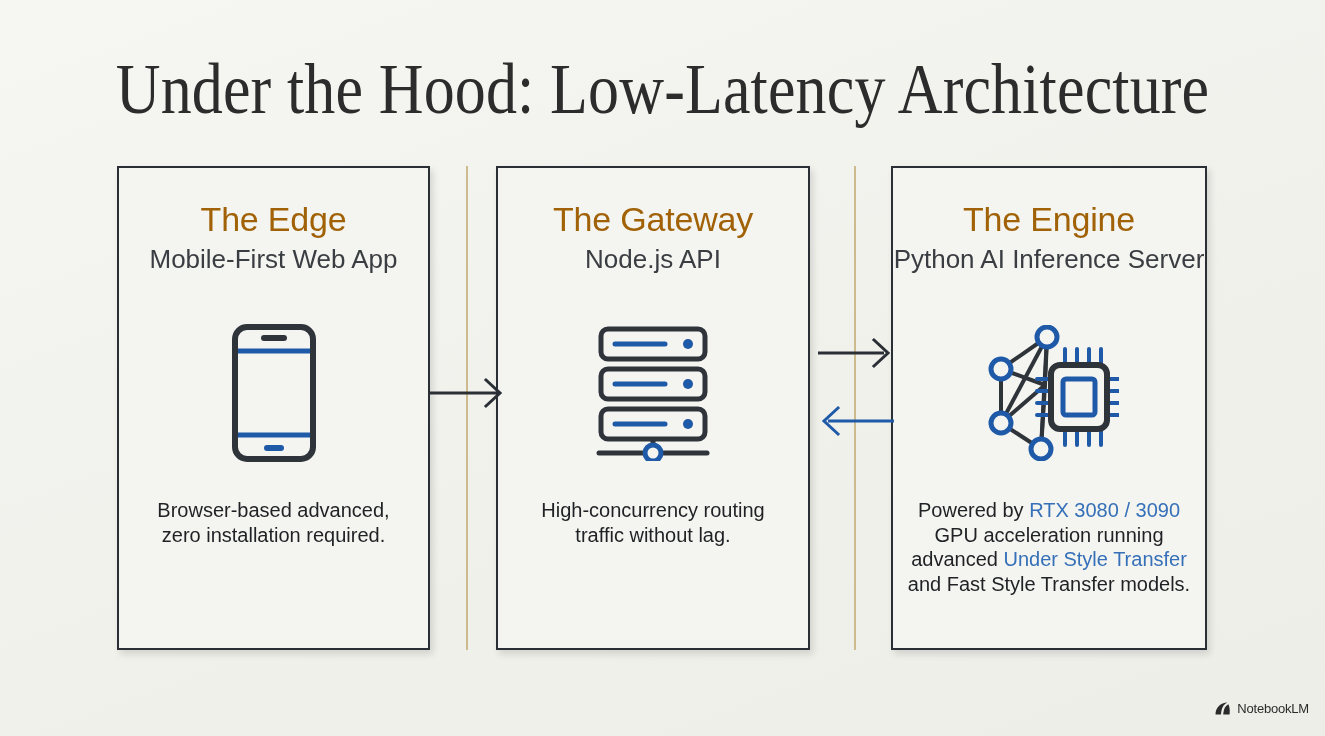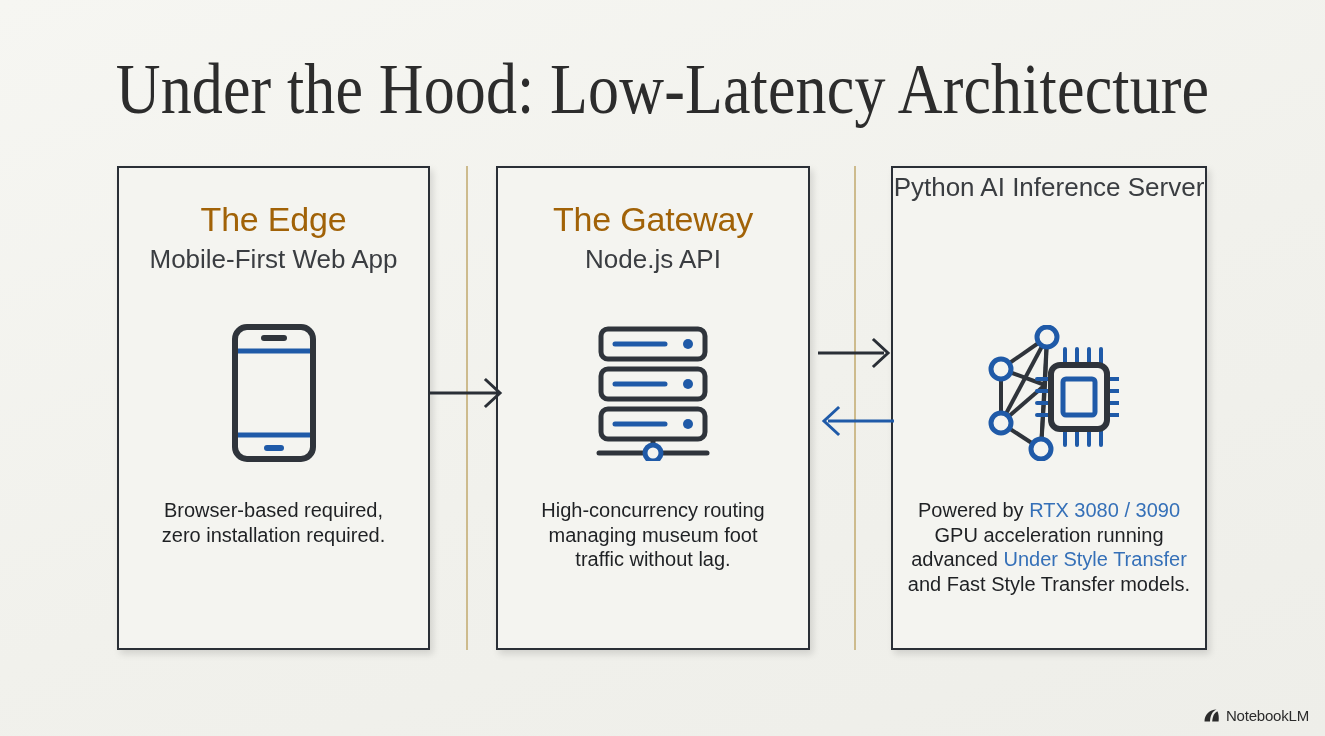--- a/index.html
+++ b/index.html
@@ -107,26 +107,26 @@
   
   .arrow-svg { position: absolute; overflow: visible; }
   #arrow-edge-gateway  { left: 430px; top: 376px; }
   #arrow-gateway-engine{ left: 818px; top: 336px; }
   #arrow-engine-gateway{ left: 818px; top: 404px; }
 
   
   #watermark {
     position: absolute;
     right: 16px;
-    bottom: 12px;
+    bottom: 20px;
     display: flex;
     align-items: center;
     gap: 6px;
     color: #2b2b2b;
-    font-size: 15px;
+    font-size: 13px;
     letter-spacing: -0.2px;
   }
 </style>
 </head>
 <body>
 
 <div class="slide">
 
   <div class="title">Under the Hood: Low-Latency Architecture</div>
 
@@ -141,21 +141,21 @@
       <svg width="86" height="140" viewBox="0 0 86 140">
         <rect x="4" y="4" width="78" height="132" rx="12" ry="12" fill="#f4f4f0" stroke="#2f343b" stroke-width="6"></rect>
         <line x1="7" y1="28" x2="79" y2="28" stroke="#1f5aa8" stroke-width="5"></line>
         <line x1="7" y1="112" x2="79" y2="112" stroke="#1f5aa8" stroke-width="5"></line>
         <rect x="30" y="12" width="26" height="6" rx="3" fill="#2f343b"></rect>
         <rect x="33" y="122" width="20" height="6" rx="3" fill="#1f5aa8"></rect>
       </svg>
     </div>
 
     <div class="card-body">
-      <div>Browser-based required,</div>
+      <div>Browser-based advanced,</div>
       <div>zero installation required.</div>
     </div>
   </div>
 
   <div class="card" id="card-gateway">
     <div class="card-title">The Gateway</div>
     <div class="card-sub">Node.js API</div>
 
     <div class="icon-wrap">
       <svg width="120" height="136" viewBox="0 0 120 136">
@@ -175,26 +175,26 @@
           <circle cx="95" cy="99" r="5"></circle>
         </g>
         <line x1="60" y1="114" x2="60" y2="126" stroke="#2f343b" stroke-width="5"></line>
         <line x1="6" y1="128" x2="114" y2="128" stroke="#2f343b" stroke-width="5" stroke-linecap="round"></line>
         <circle cx="60" cy="128" r="8" fill="#f4f4f0" stroke="#1f5aa8" stroke-width="5"></circle>
       </svg>
     </div>
 
     <div class="card-body">
       <div>High-concurrency routing</div>
-      <div>managing museum foot</div>
       <div>traffic without lag.</div>
     </div>
   </div>
 
   <div class="card" id="card-engine">
+    <div class="card-title">The Engine</div>
     <div class="card-sub">Python AI Inference Server</div>
 
     <div class="icon-wrap">
       <svg width="140" height="136" viewBox="0 0 140 136">
 
         <g stroke="#2f343b" stroke-width="4" fill="none">
           <line x1="22" y1="44" x2="68" y2="12"></line>
           <line x1="22" y1="44" x2="66" y2="60"></line>
           <line x1="22" y1="44" x2="22" y2="98"></line>
           <line x1="22" y1="98" x2="66" y2="60"></line>

